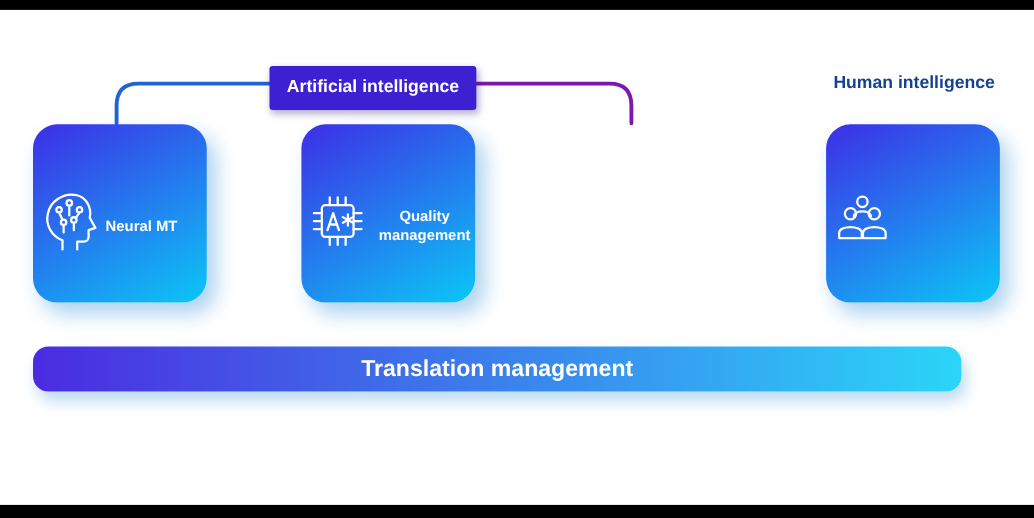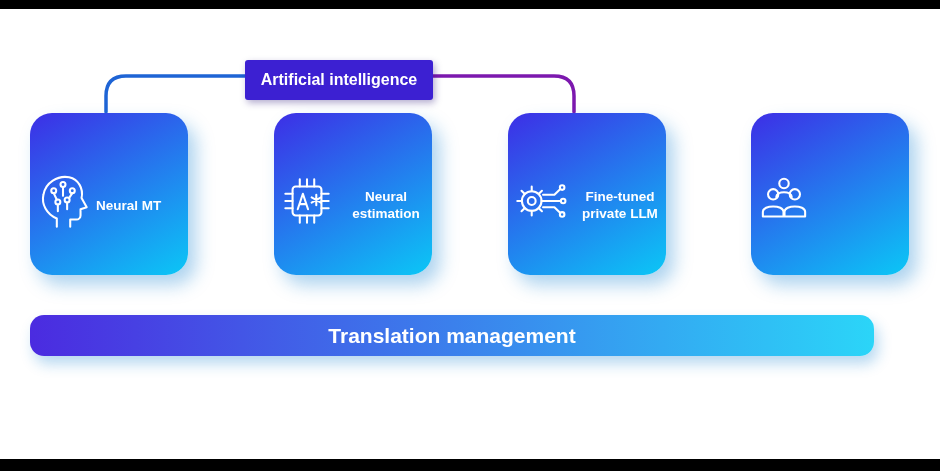--- a/index.html
+++ b/index.html
@@ -89,20 +89,21 @@
 
   <svg class="connector" viewBox="0 0 940 471" xmlns="http://www.w3.org/2000/svg">
     <path class="left" d="M246 76 L126 76 Q106 76 106 96 L106 112"></path>
     <path class="right" d="M432 76 L554 76 Q574 76 574 96 L574 112"></path>
   </svg>
 
   <div class="ai-badge">
     <span>Artificial intelligence</span>
   </div>
 
+  <div class="human-label">Human intelligence</div>
 
   <div class="card card-1">
     <span class="icon">
       <svg width="66" height="66" viewBox="0 0 64 64" fill="none" stroke="#ffffff" stroke-width="2" stroke-linecap="round" stroke-linejoin="round">
         <path d="M26 57 V49 C16 45 11 35 13 26 C15 14 27 7 38 9 C47 11 52 20 50 29 L55 38 L49 40 V46 C49 48.2 47.2 50 45 50 H39 V57"></path>
         <circle cx="32" cy="16" r="2.4"></circle>
         <circle cx="23" cy="22" r="2.4"></circle>
         <circle cx="41" cy="22" r="2.4"></circle>
         <circle cx="27" cy="33" r="2.4"></circle>
         <circle cx="36" cy="31" r="2.4"></circle>
@@ -114,39 +115,23 @@
 
   <div class="card card-2">
     <span class="icon">
       <svg width="66" height="66" viewBox="0 0 64 64" fill="none" stroke="#ffffff" stroke-width="2" stroke-linecap="round" stroke-linejoin="round">
         <rect x="18" y="18" width="28" height="28" rx="3"></rect>
         <path d="M25 18 V11 M32 18 V11 M39 18 V11 M25 46 V53 M32 46 V53 M39 46 V53 M18 25 H11 M18 32 H11 M18 39 H11 M46 25 H53 M46 32 H53 M46 39 H53"></path>
         <path d="M23 40 L28 25 L33 40 M24.8 35 H31.2"></path>
         <path d="M41 26 V36 M36.5 28.5 L45.5 33.5 M45.5 28.5 L36.5 33.5"></path>
       </svg>
     </span>
-    <div class="card-label">Neural estimation</div>
+    <div class="card-label">Quality management</div>
   </div>
 
-  <div class="card card-3">
-    <span class="icon">
-      <svg width="66" height="66" viewBox="0 0 64 64" fill="none" stroke="#ffffff" stroke-width="2" stroke-linecap="round" stroke-linejoin="round">
-        <circle cx="23" cy="32" r="9.5"></circle>
-        <circle cx="23" cy="32" r="3.8"></circle>
-        <path d="M32.5 32 H37 M29.7 38.7 L32.9 41.9 M23 41.5 V46 M16.3 38.7 L13.1 41.9 M13.5 32 H9 M16.3 25.3 L13.1 22.1 M23 22.5 V18 M29.7 25.3 L32.9 22.1"></path>
-        <path d="M34 26 H45 L50 21"></path>
-        <circle cx="52.5" cy="19" r="2.2"></circle>
-        <path d="M36.5 32 H51"></path>
-        <circle cx="53.5" cy="32" r="2.2"></circle>
-        <path d="M34 38 H45 L50 43"></path>
-        <circle cx="52.5" cy="45" r="2.2"></circle>
-      </svg>
-    </span>
-    <div class="card-label">Fine-tuned private LLM</div>
-  </div>
 
   <div class="card card-4">
     <span class="icon">
       <svg width="66" height="66" viewBox="0 0 64 64" fill="none" stroke="#ffffff" stroke-width="2" stroke-linecap="round" stroke-linejoin="round">
         <circle cx="32" cy="15" r="4.6"></circle>
         <path d="M24.5 28 C24.5 22 39.5 22 39.5 28"></path>
         <circle cx="21.5" cy="25.5" r="5"></circle>
         <circle cx="42.5" cy="25.5" r="5"></circle>
         <path d="M11.5 47 V42.5 C11.5 35.5 31.5 35.5 31.5 42.5 V47 Z"></path>
         <path d="M32.5 47 V42.5 C32.5 35.5 52.5 35.5 52.5 42.5 V47 Z"></path>

